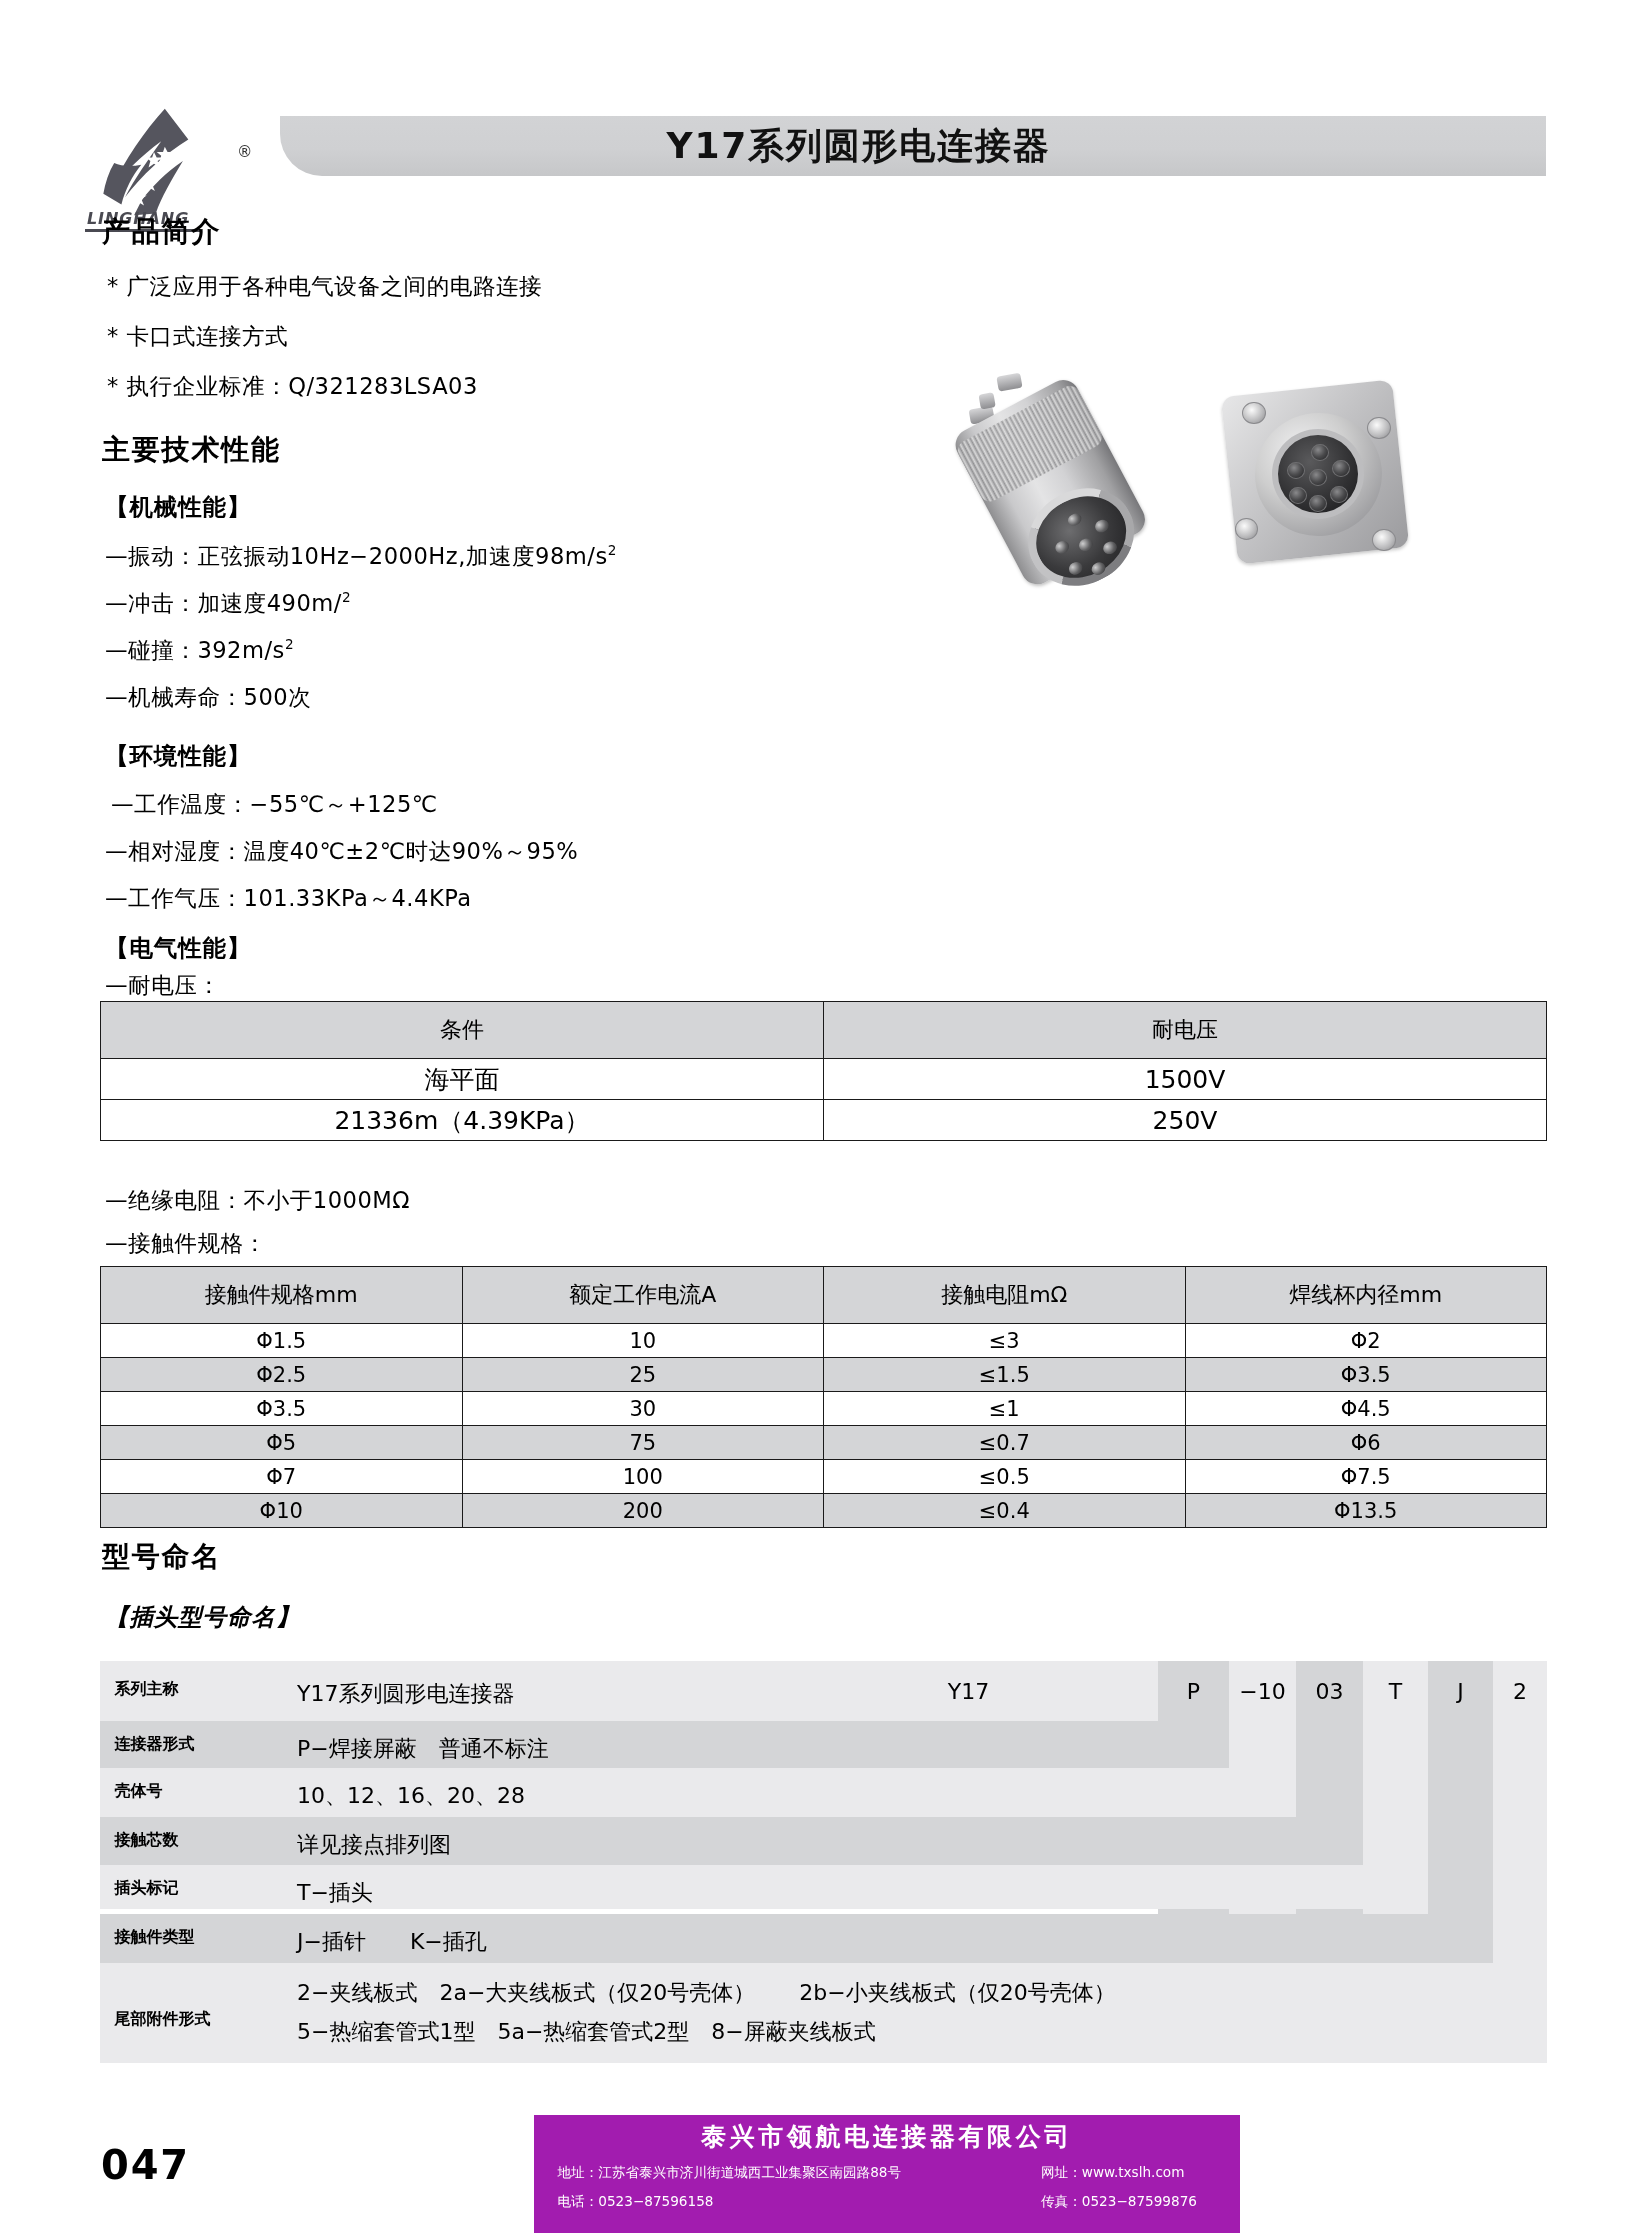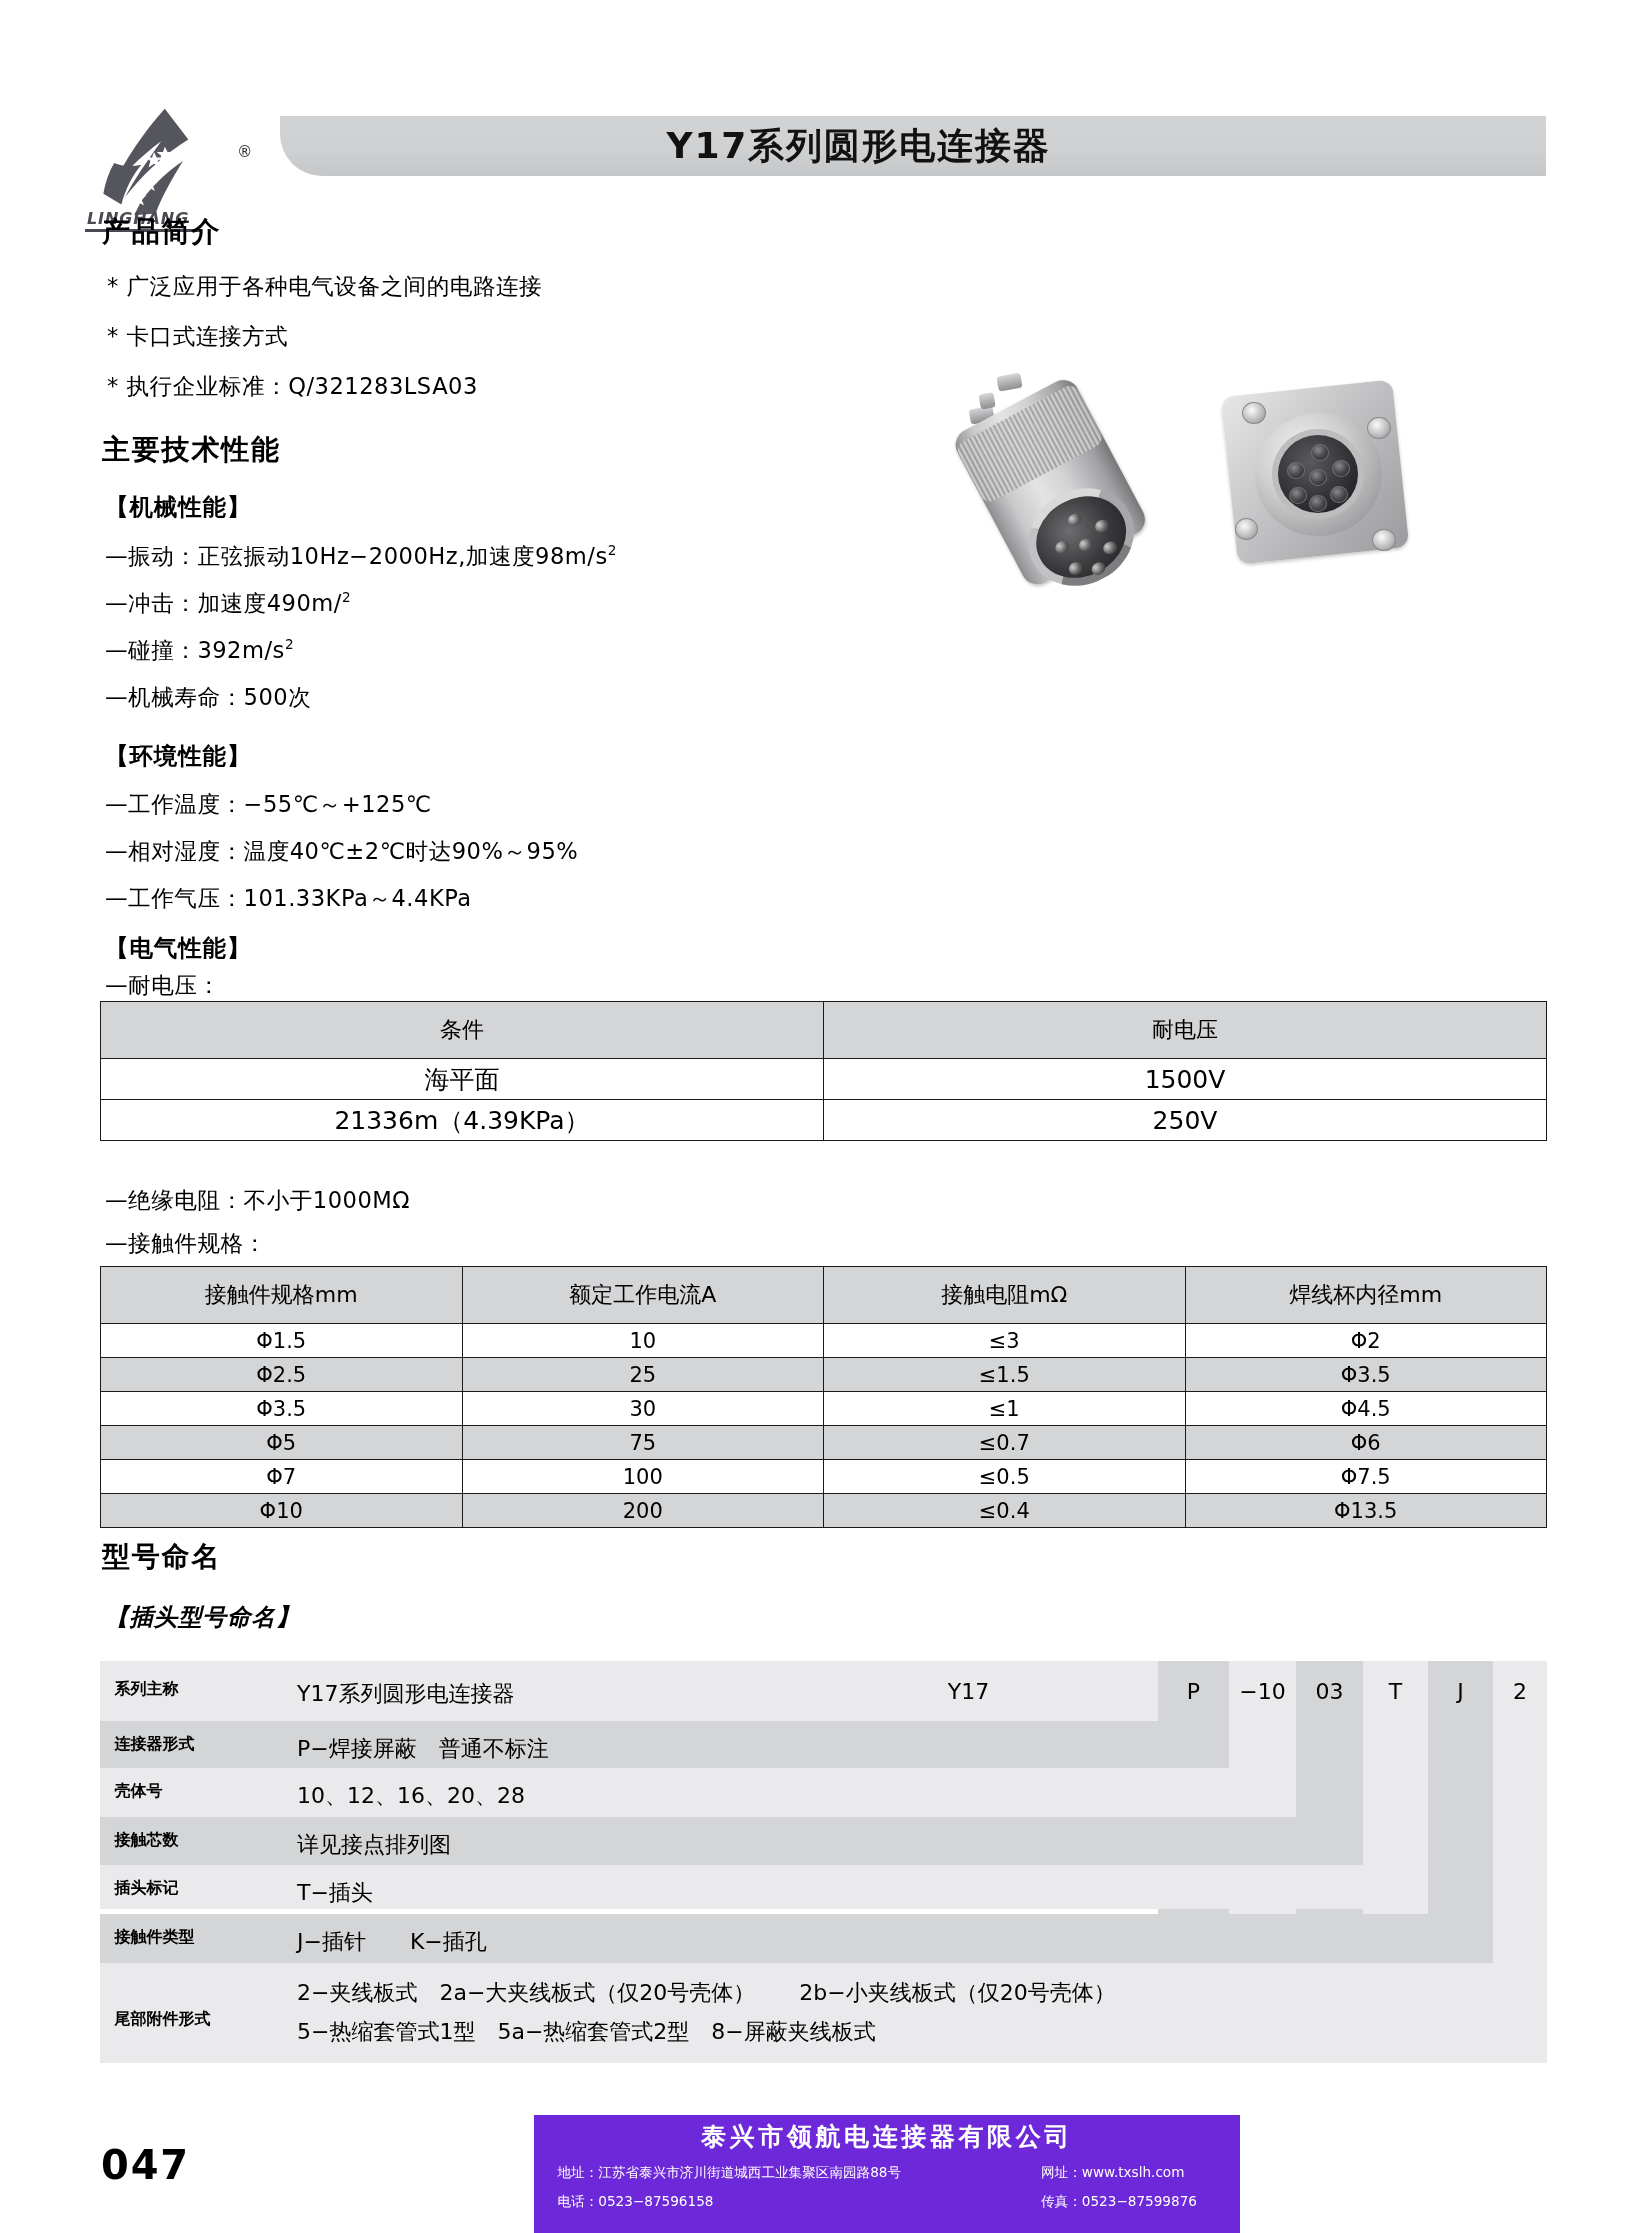--- a/index.html
+++ b/index.html
@@ -330,21 +330,21 @@
     font-weight: bold;
     color: #000;
     letter-spacing: 1.8px;
   }
   #footer-box {
     position: absolute;
     left: 534px;
     top: 2115px;
     width: 706px;
     height: 119px;
-    background: #6d28d9;
+    background: #a21caf;
   }
   #footer-company {
     position: absolute;
     left: 0;
     top: 5.4px;
     width: 706px;
     text-align: center;
     font-size: 25px;
     font-weight: bold;
     color: #ffffff;
@@ -435,21 +435,21 @@
   </div>
   <div class="txt" style="left:105px; top:588px;">
     <span>—冲击：加速度490m/</span><sup>2</sup>
   </div>
   <div class="txt" style="left:105px; top:635px;">
     <span>—碰撞：392m/s</span><sup>2</sup>
   </div>
   <div class="txt" style="left:105px; top:682px;">—机械寿命：500次</div>
 
   <div class="h-sub" style="left:105px; top:740px;">【环境性能】</div>
-  <div class="txt" style="left:105px; top:789px;">—工作温度：−55℃～+125℃</div>
+  <div class="txt" style="left:111px; top:789px;">—工作温度：−55℃～+125℃</div>
   <div class="txt" style="left:105px; top:836px;">—相对湿度：温度40℃±2℃时达90%～95%</div>
   <div class="txt" style="left:105px; top:883px;">—工作气压：101.33KPa～4.4KPa</div>
 
   <div class="h-sub" style="left:105px; top:932px;">【电气性能】</div>
   <div class="txt" style="left:105px; top:970px;">—耐电压：</div>
 
   <table class="grid" id="table-voltage">
     <thead>
       <tr>
         <th style="width:50%;">条件</th>

